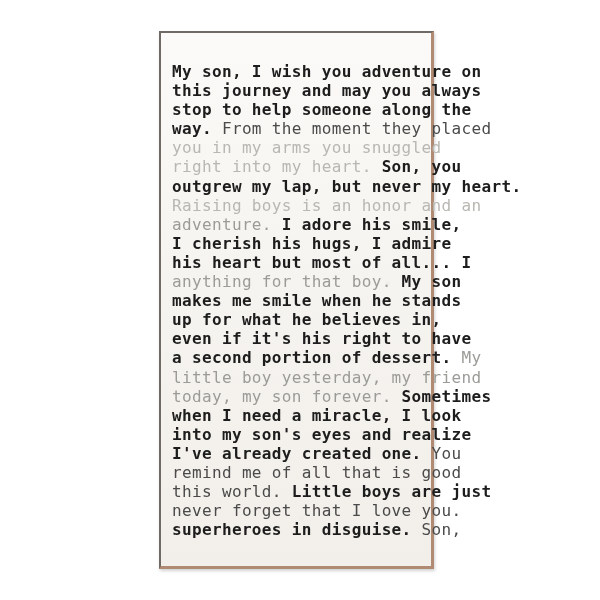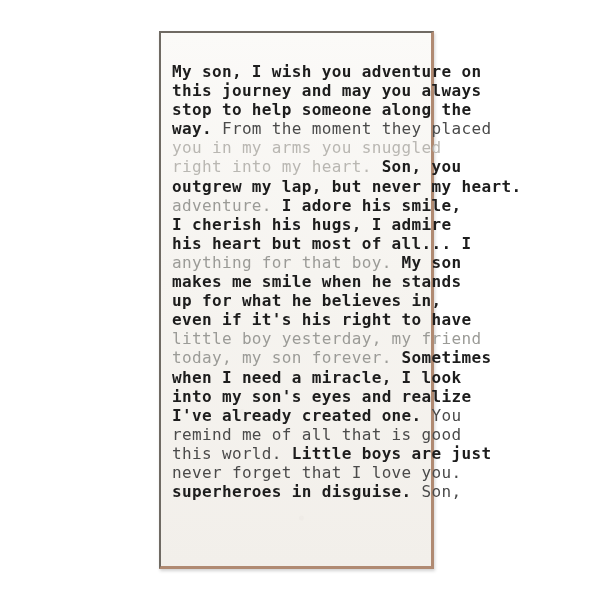--- a/index.html
+++ b/index.html
@@ -84,27 +84,29 @@
     <div class="plaque-inner"></div>
     <div class="texture"></div>
     <div class="text-block" id="poem">
         <span class="line"><span class="seg w-dark">My son, I wish you adventure on</span></span>
         <span class="line"><span class="seg w-dark">this journey and may you always</span></span>
         <span class="line"><span class="seg w-dark">stop to help someone along the</span></span>
         <span class="line"><span class="seg w-dark">way.</span><span class="seg w-mid"> From the moment they placed</span></span>
         <span class="line"><span class="seg w-faint">you in my arms you snuggled</span></span>
         <span class="line"><span class="seg w-faint">right into my heart. </span><span class="seg w-dark">Son, you</span></span>
         <span class="line"><span class="seg w-dark">outgrew my lap, but never my heart.</span></span>
+        <span class="line"><span class="seg w-faint">Raising boys is an honor and an</span></span>
         <span class="line"><span class="seg w-light">adventure.</span><span class="seg w-dark"> I adore his smile,</span></span>
         <span class="line"><span class="seg w-dark">I cherish his hugs, I admire</span></span>
         <span class="line"><span class="seg w-dark">his heart but most of all... I</span></span>
         <span class="line"><span class="seg w-light">anything for that boy. </span><span class="seg w-dark">My son</span></span>
         <span class="line"><span class="seg w-dark">makes me smile when he stands</span></span>
         <span class="line"><span class="seg w-dark">up for what he believes in,</span></span>
         <span class="line"><span class="seg w-dark">even if it's his right to have</span></span>
+        <span class="line"><span class="seg w-dark">a second portion of dessert.</span><span class="seg w-light"> My</span></span>
         <span class="line"><span class="seg w-light">little boy yesterday, my friend</span></span>
         <span class="line"><span class="seg w-light">today, my son forever.</span><span class="seg w-dark"> Sometimes</span></span>
         <span class="line"><span class="seg w-dark">when I need a miracle, I look</span></span>
         <span class="line"><span class="seg w-dark">into my son's eyes and realize</span></span>
         <span class="line"><span class="seg w-dark">I've already created one.</span><span class="seg w-mid"> You</span></span>
         <span class="line"><span class="seg w-mid">remind me of all that is good</span></span>
         <span class="line"><span class="seg w-mid">this world. </span><span class="seg w-dark">Little boys are just</span></span>
         <span class="line"><span class="seg w-mid">never forget that I love you.</span></span>
         <span class="line"><span class="seg w-dark">superheroes in disguise. </span><span class="seg w-mid">Son,</span></span>
       </div>

